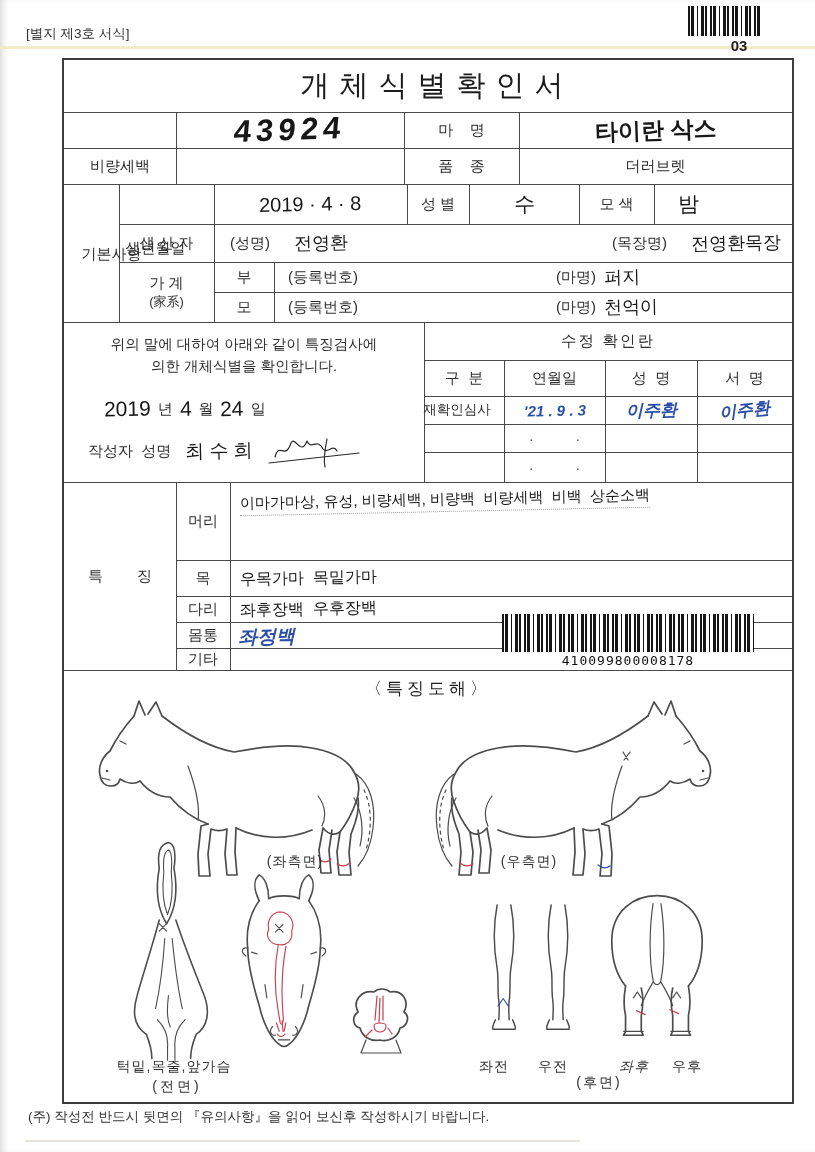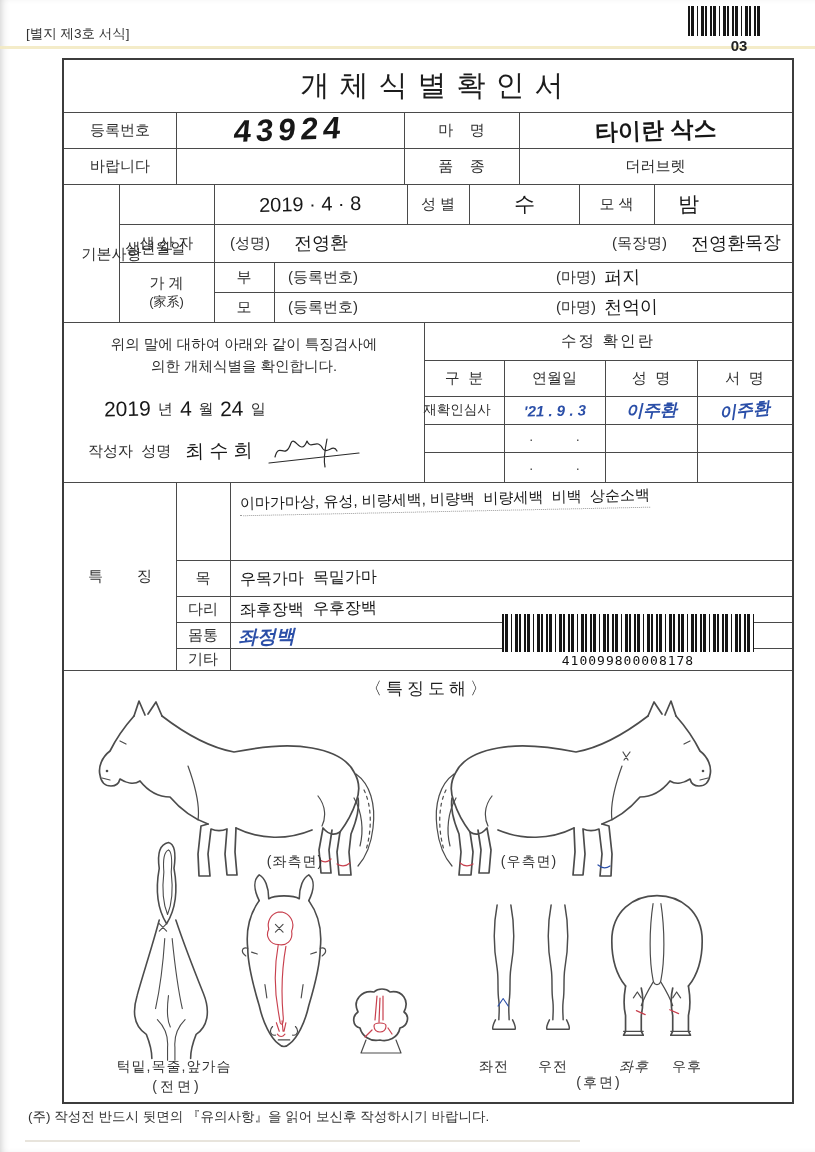--- a/index.html
+++ b/index.html
@@ -78,29 +78,28 @@
     <div class="vl" style="left:440px;top:300px;height:122px;"></div>
     <div class="vl" style="left:541px;top:300px;height:122px;"></div>
     <div class="vl" style="left:633px;top:300px;height:122px;"></div>
     <div class="vl" style="left:112px;top:422px;height:188px;"></div>
     <div class="vl" style="left:166px;top:422px;height:188px;"></div>
 
     <div class="cell" style="left:0;top:0;width:736px;height:52px;">
       <span class="title">개체식별확인서</span>
     </div>
 
-    <div class="cell" style="left:0;top:52px;width:112px;height:36px;">등록번호</div>
     <div class="cell" style="left:112px;top:52px;width:228px;height:36px;">
       <span class="hw hw-big">43924</span>
     </div>
     <div class="cell" style="left:340px;top:52px;width:115px;height:36px;">마    명</div>
     <div class="cell" style="left:455px;top:52px;width:273px;height:36px;">
       <span class="hw hw-name">타이란 삭스</span>
     </div>
-    <div class="cell" style="left:0;top:88px;width:112px;height:36px;">바랍니다</div>
+    <div class="cell" style="left:0;top:88px;width:112px;height:36px;">비량세백</div>
     <div class="cell" style="left:112px;top:88px;width:228px;height:36px;"></div>
     <div class="cell" style="left:340px;top:88px;width:115px;height:36px;">품    종</div>
     <div class="cell" style="left:455px;top:88px;width:273px;height:36px;">더러브렛</div>
 
     <div class="cell" style="left:0;top:124px;width:55px;height:138px;">
       <div class="vstack">기본사항</div>
     </div>
     <div class="cell" style="left:44px;top:124px;width:95px;height:40px;margin-top:44px;">생년월일</div>
     <div class="cell" style="left:150px;top:124px;width:193px;height:40px;">
       <span class="hw" style="font-size:20px;">2019 · 4 · 8</span>
@@ -174,20 +173,21 @@
     </div>
     <div class="cell" style="left:633px;top:336px;width:95px;height:28px;">
       <span class="hw ink" style="font-size:17px;transform:rotate(-6deg);">이주환</span>
     </div>
     <div class="cell" style="left:440px;top:364px;width:101px;height:28px;color:#555;">·          ·</div>
     <div class="cell" style="left:440px;top:392px;width:101px;height:30px;color:#555;">·          ·</div>
 
     <div class="cell" style="left:0;top:422px;width:112px;height:188px;">
       <span class="wide2">특징</span>
     </div>
+    <div class="cell" style="left:112px;top:422px;width:54px;height:78px;">머리</div>
     <div class="cell left" style="left:166px;top:422px;width:562px;height:78px;align-items:flex-start;padding:8px 0 0 10px;">
       <span class="hw dotted-u" style="font-size:15px;">이마가마상, 유성, 비량세백, 비량백  비량세백  비백  상순소백</span>
     </div>
     <div class="cell" style="left:112px;top:500px;width:54px;height:36px;">목</div>
     <div class="cell left" style="left:166px;top:500px;width:562px;height:36px;padding-left:10px;">
       <span class="hw" style="font-size:16px;">우목가마  목밑가마</span>
     </div>
     <div class="cell" style="left:112px;top:536px;width:54px;height:26px;">다리</div>
     <div class="cell left" style="left:166px;top:536px;width:562px;height:26px;padding-left:10px;">
       <span class="hw" style="font-size:16px;">좌후장백  우후장백</span>

